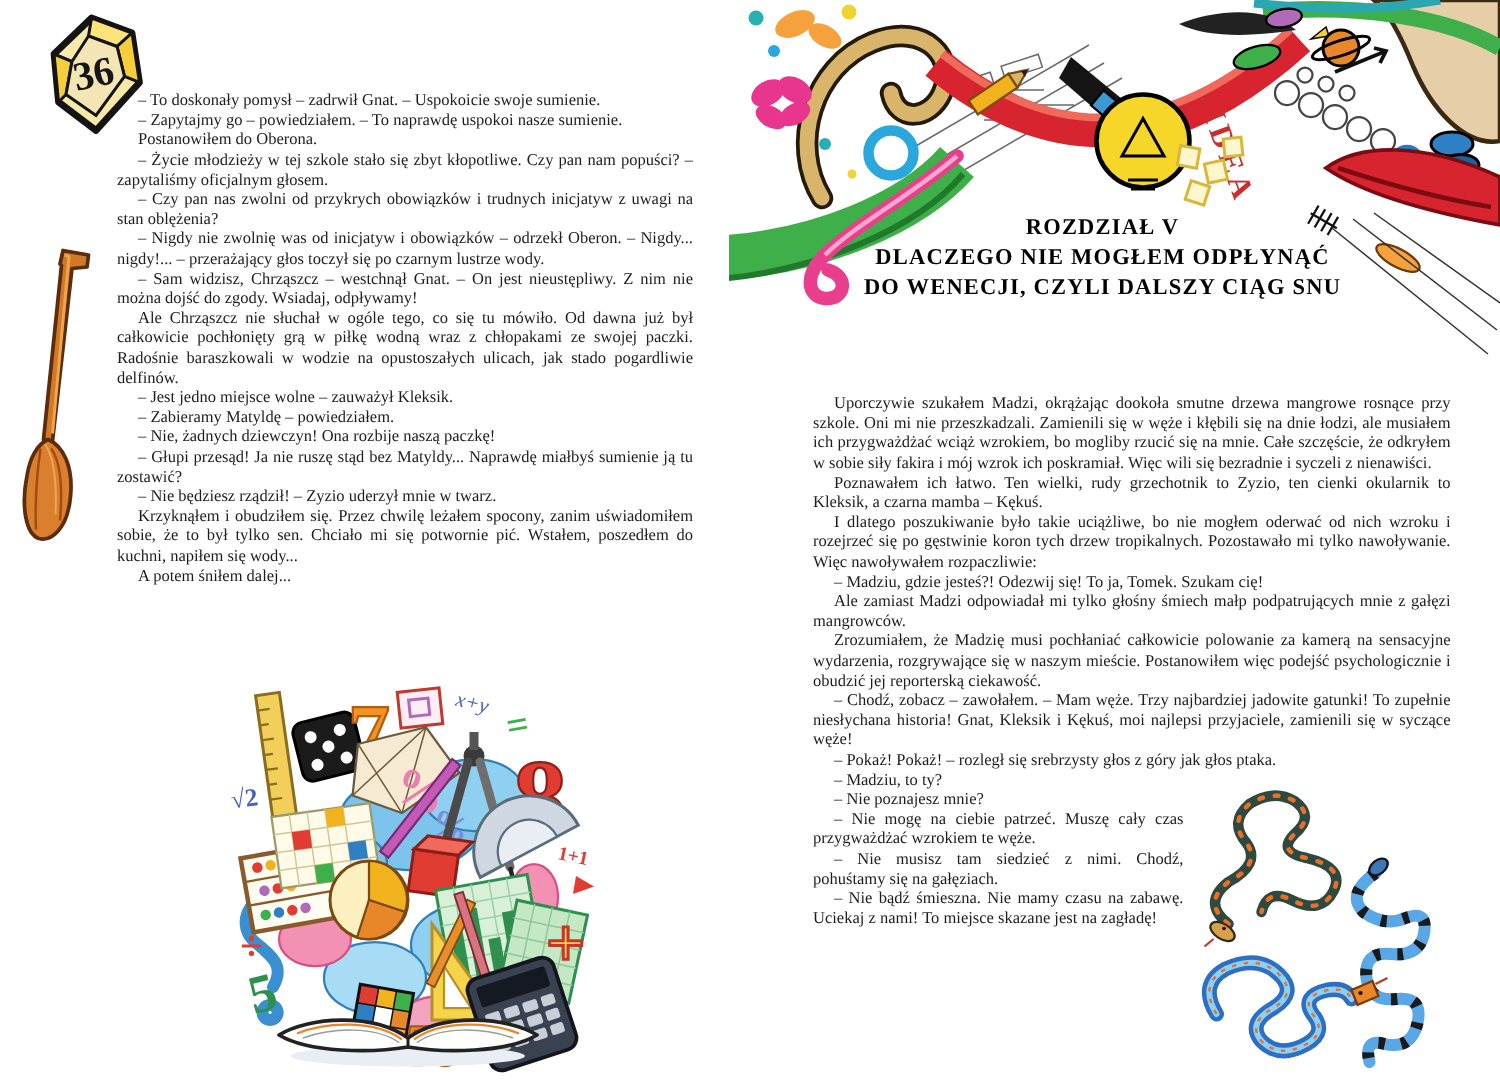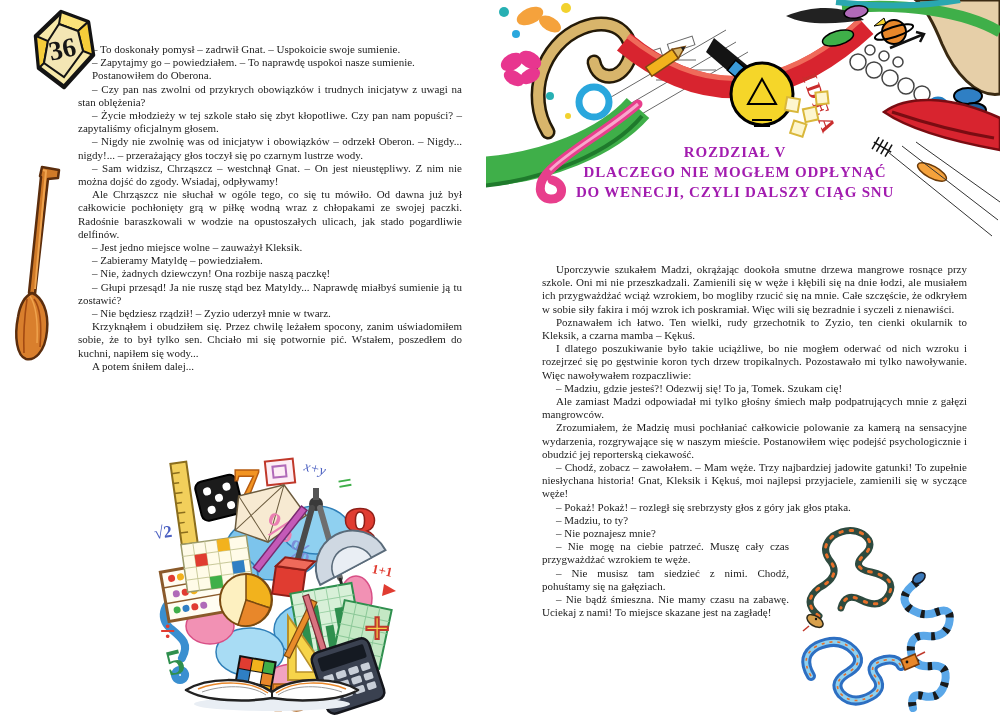--- a/index.html
+++ b/index.html
@@ -1,25 +1,25 @@
 <!DOCTYPE html>
 <html><head>
 <meta charset="utf-8">
 <style>
   html,body{margin:0;padding:0;background:#ffffff;}
   .spread{position:relative;width:1000px;height:721px;background:#fff;overflow:hidden;
           font-family:"Liberation Serif","DejaVu Serif",serif;color:#1c1c1c;}
   
-  .lp-text{position:absolute;left:78px;top:43px;width:384px;}
+  .lp-text{position:absolute;left:78px;top:61px;width:384px;}
   .rp-text{position:absolute;left:542px;top:231px;width:425px;margin-top:32px;}
   p.para{margin:0;text-indent:14px;text-align:justify;font-size:11px;line-height:13.2px;}
   
   .chapter-title{position:absolute;left:500px;top:142px;width:470px;margin:0;
       text-align:center;font-size:15px;font-weight:bold;line-height:20px;
-      letter-spacing:0.8px;color:#a21caf;}
+      letter-spacing:0.8px;color:#000000;}
   
   .badge{position:absolute;left:26px;top:5px;width:72px;height:88px;}
   
   .oar{position:absolute;left:12px;top:163px;width:60px;height:200px;}
   .math-collage{position:absolute;left:146px;top:448px;width:252px;height:270px;}
   .doodle-banner{position:absolute;left:486px;top:0;width:514px;height:240px;}
   .snake-float{float:right;width:170px;height:192px;margin:10px 0 0 8px;}
   svg{display:block;}
   .serifT{font-family:"Liberation Serif","DejaVu Serif",serif;}
 </style>
@@ -48,22 +48,22 @@
         <path d="M20,130 C30,134 37,148 35,168 C33,190 22,198 14,196 C5,193 2,174 6,154 C8,142 13,133 20,130 Z" fill="#d97f2d" stroke="#5b2d0d" stroke-width="2.5"></path>
         <path d="M22,136 C28,144 30,160 28,184 M15,136 C13,150 11,168 12,190" stroke="#a34a12" stroke-width="1.6" fill="none"></path>
         <path d="M18,133 C24,142 26,158 25,180" stroke="#f0a44e" stroke-width="1.4" fill="none"></path>
       </svg>
     </div>
 
     <div class="lp-text">
         <p class="para">– To doskonały pomysł – zadrwił Gnat. – Uspokoicie swoje sumienie.</p>
         <p class="para">– Zapytajmy go – powiedziałem. – To naprawdę uspokoi nasze sumienie.</p>
         <p class="para">Postanowiłem do Oberona.</p>
+        <p class="para">– Życie młodzieży w tej szkole stało się zbyt kłopotliwe. Czy pan nam popuści? – zapytaliśmy oficjalnym głosem.</p>
         <p class="para">– Czy pan nas zwolni od przykrych obowiązków i trudnych inicjatyw z uwagi na stan oblężenia?</p>
-        <p class="para">– Życie młodzieży w tej szkole stało się zbyt kłopotliwe. Czy pan nam popuści? – zapytaliśmy oficjalnym głosem.</p>
         <p class="para">– Nigdy nie zwolnię was od inicjatyw i obowiązków – odrzekł Oberon. – Nigdy... nigdy!... – przerażający głos toczył się po czarnym lustrze wody.</p>
         <p class="para">– Sam widzisz, Chrząszcz – westchnął Gnat. – On jest nieustępliwy. Z nim nie można dojść do zgody. Wsiadaj, odpływamy!</p>
         <p class="para">Ale Chrząszcz nie słuchał w ogóle tego, co się tu mówiło. Od dawna już był całkowicie pochłonięty grą w piłkę wodną wraz z chłopakami ze swojej paczki. Radośnie baraszkowali w wodzie na opustoszałych ulicach, jak stado pogardliwie delfinów.</p>
         <p class="para">– Jest jedno miejsce wolne – zauważył Kleksik.</p>
         <p class="para">– Zabieramy Matyldę – powiedziałem.</p>
         <p class="para">– Nie, żadnych dziewczyn! Ona rozbije naszą paczkę!</p>
         <p class="para">– Głupi przesąd! Ja nie ruszę stąd bez Matyldy... Naprawdę miałbyś sumienie ją tu zostawić?</p>
         <p class="para">– Nie będziesz rządził! – Zyzio uderzył mnie w twarz.</p>
         <p class="para">Krzyknąłem i obudziłem się. Przez chwilę leżałem spocony, zanim uświadomiłem sobie, że to był tylko sen. Chciało mi się potwornie pić. Wstałem, poszedłem do kuchni, napiłem się wody...</p>
         <p class="para">A potem śniłem dalej...</p>

